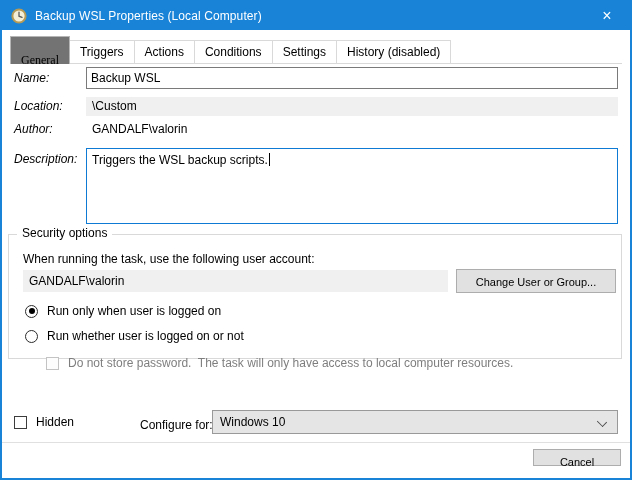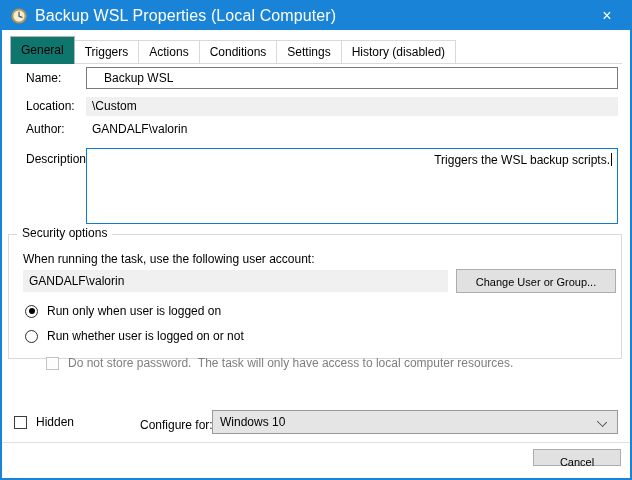--- a/index.html
+++ b/index.html
@@ -11,58 +11,57 @@
     font-size:12px; color:#000;
   }
 
   
   .titlebar {
     position:absolute; top:0; left:0; right:0; height:28px;
     background:var(--titlebar,#1883d7); display:flex; align-items:center;
     padding-left:9px; color:#fff;
   }
   .titlebar .app-icon { width:16px; height:16px; margin-right:8px; display:inline-flex; }
-  .titlebar .title { font-size:16px; letter-spacing:.1px; }
+  .titlebar .title { font-size:12px; letter-spacing:.1px; }
   .close-btn {
     position:absolute; right:0; top:0; width:46px; height:28px;
     display:flex; align-items:center; justify-content:center;
     color:#fff; font-size:16px; line-height:1; cursor:default;
   }
 
   
   .tabstrip {
     position:absolute; left:8px; right:8px; top:34px; height:28px;
     display:flex; align-items:flex-end; border-bottom:1px solid #d9d9d9;
   }
   .tab {
     height:23px; padding:4px 10px 3px; border:1px solid #d9d9d9; border-bottom:none;
     background:#fff; margin-right:-1px; white-space:nowrap;
   }
   .tab.active {
-    height:28px; padding-top:6px; margin-bottom:-1px; border-color:#b5b5b5;
-    background:#0f766e; position:relative; z-index:2;
+    height:28px; padding-top:16px; margin-bottom:-1px; border-color:#b5b5b5;
+    background:#737373; position:relative; z-index:2;font-family:Liberation Serif, serif;
   }
 
   
-  .lbl { position:absolute; left:24px; }
+  .lbl { position:absolute; left:12px;font-style:italic; }
   .name-input {
     position:absolute; left:84px; right:12px; top:65px; height:22px;
     border:1px solid var(--textbox-border,#7a7a7a); background:#fff;
-    line-height:20px; padding:0 17px;
+    line-height:20px; padding:0 4px;
   }
   .location-band {
     position:absolute; left:84px; right:12px; top:95px; height:19px;
     background:var(--field-readonly-bg,#f0f0f0); line-height:19px; padding:0 6px;
   }
   .author-value { position:absolute; left:90px; top:120px; }
   .desc-box {
     position:absolute; left:84px; right:12px; top:146px; height:76px;
     border:1px solid var(--focus-border,#0f7ad4); background:#fff; padding:4px 5px;
     line-height:15px;
-    text-align:right;
   }
   .caret { display:inline-block; width:0; height:13px; border-left:1px solid #000;
            vertical-align:-2px; margin-left:1px; }
 
   
   .groupbox {
     position:absolute; left:6px; right:8px; top:232px; height:125px;
     border:1px solid var(--groupbox-border,#d9d9d9);
   }
   .groupbox .legend {

